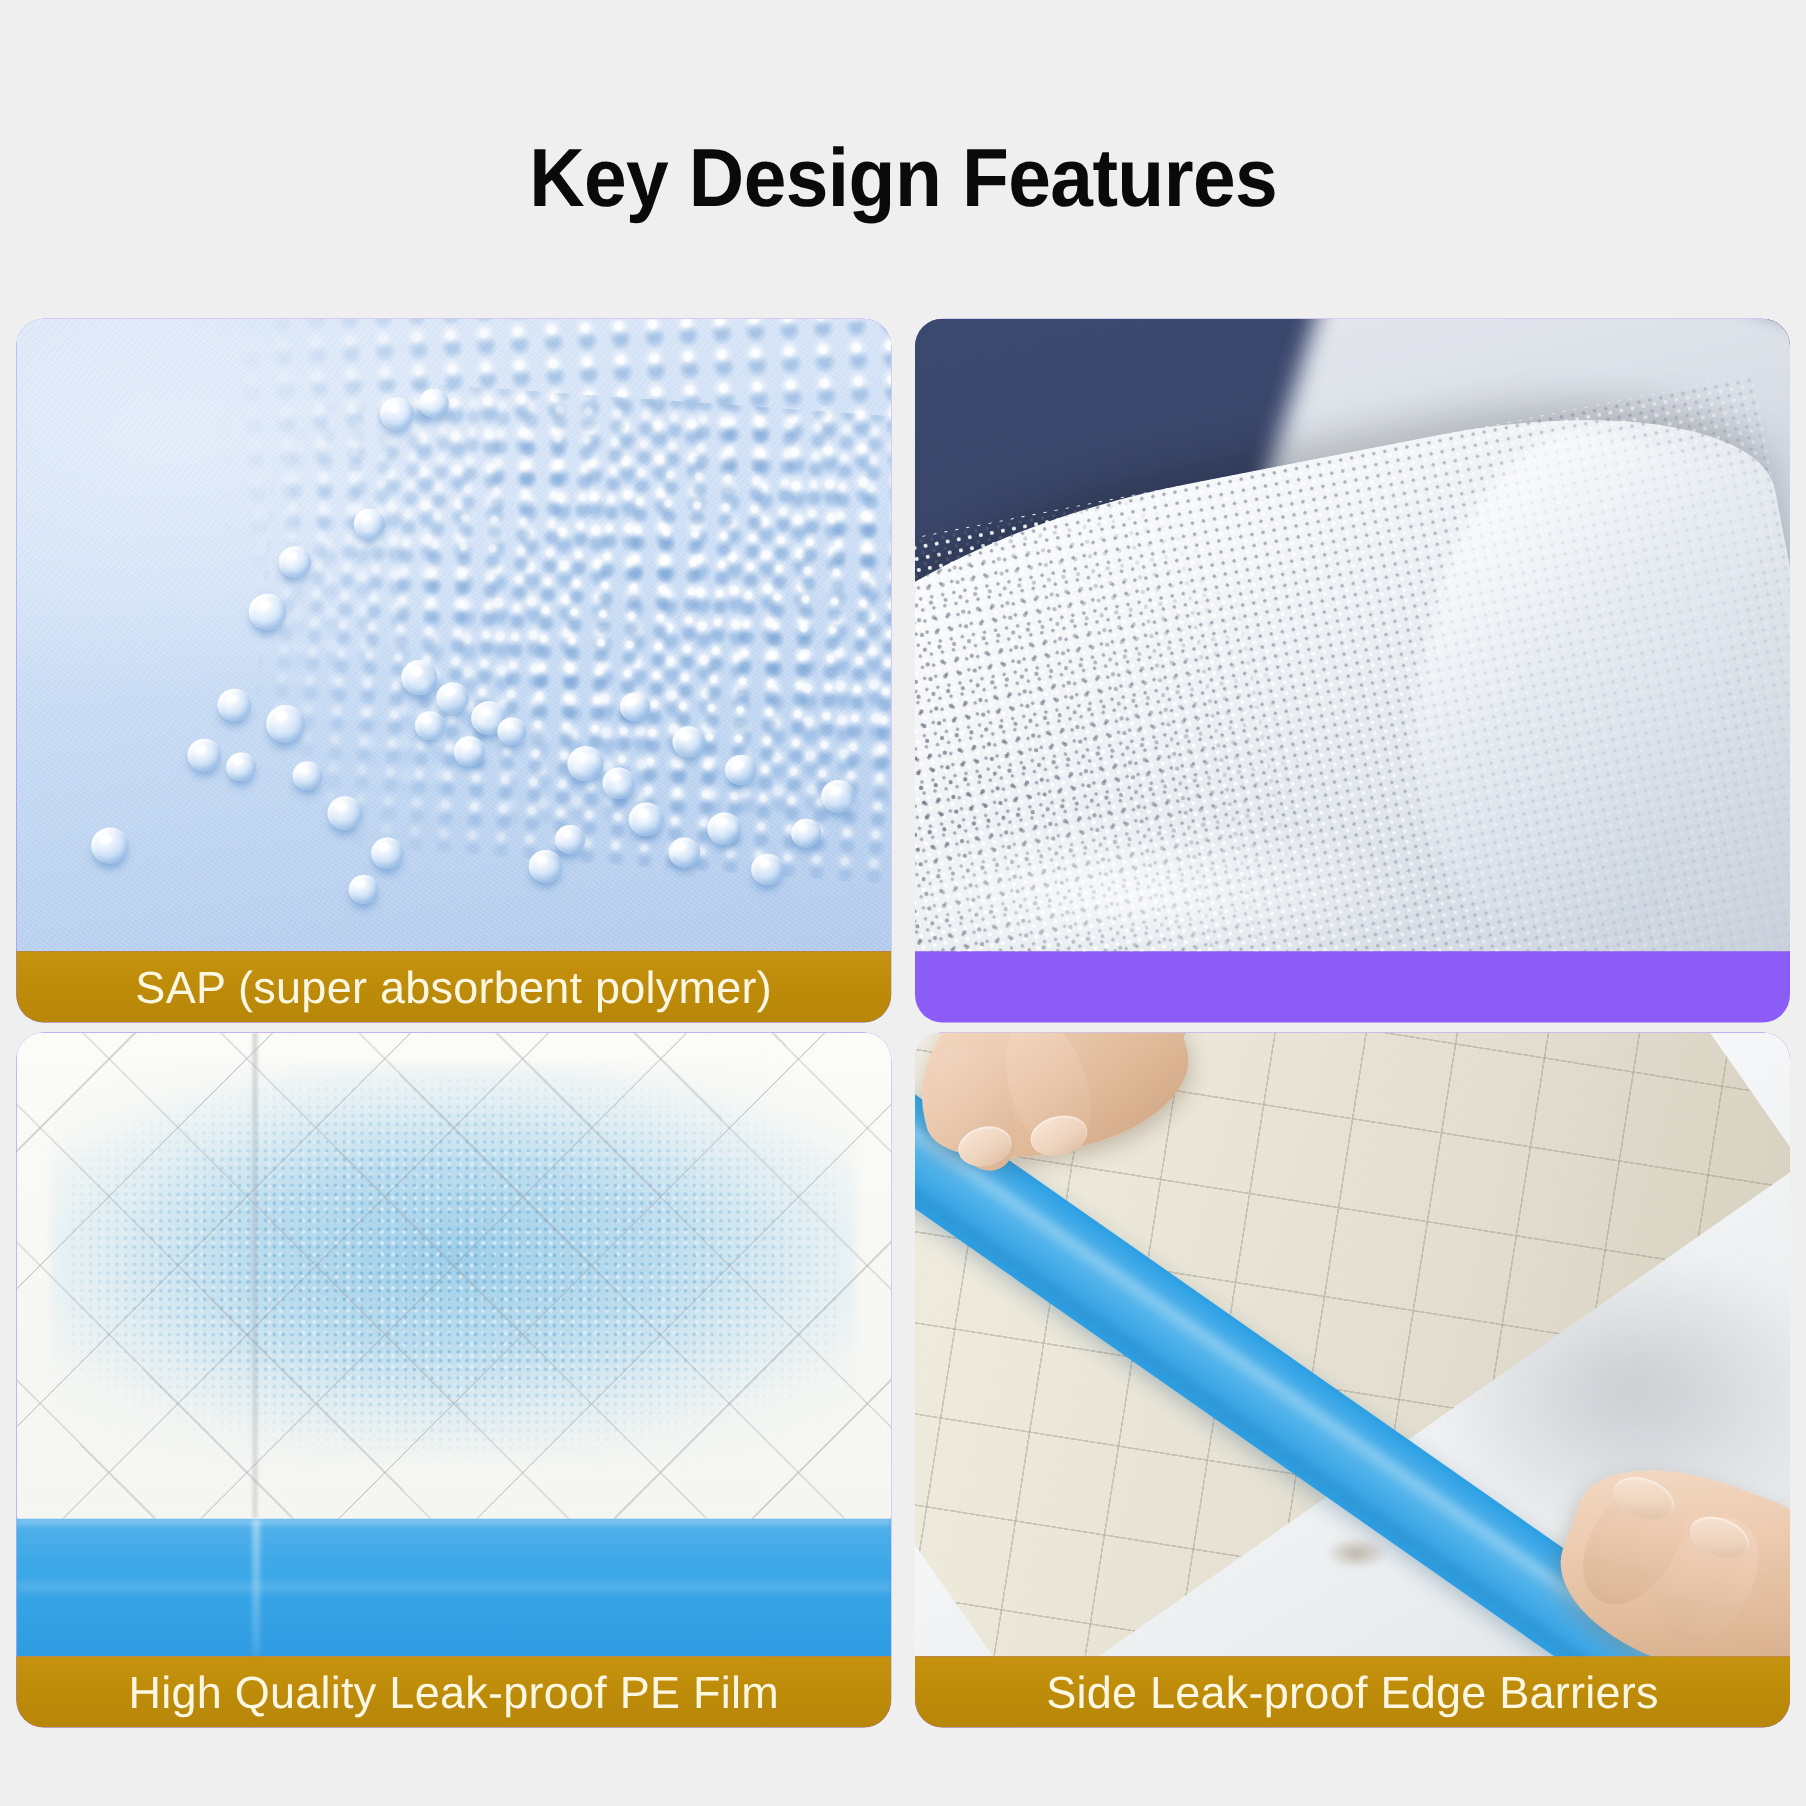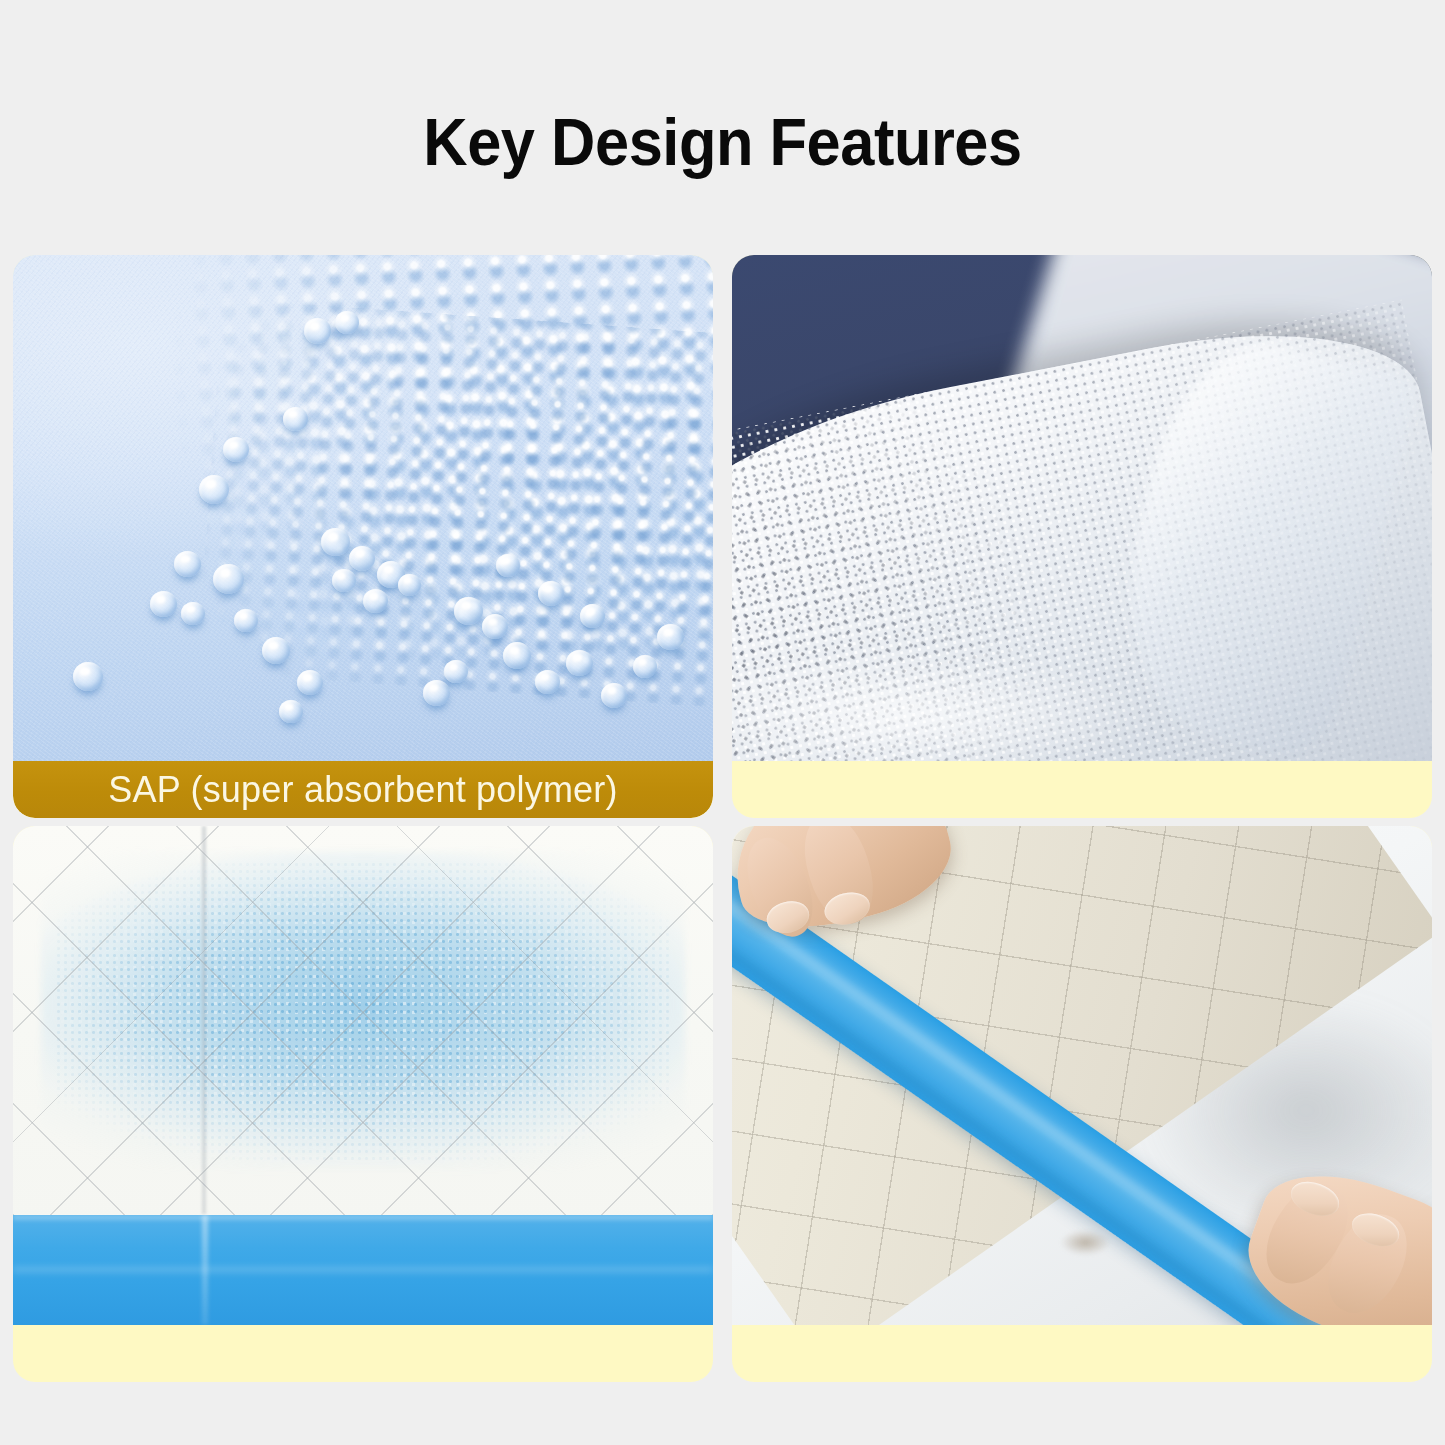--- a/index.html
+++ b/index.html
@@ -34,21 +34,21 @@
     grid-template-columns:700px 700px;
     grid-template-rows:563px 556px;
     column-gap:19px;
     row-gap:8px;
   }
 
   .card{
     position:relative;
     border-radius:22px;
     overflow:hidden;
-    background:#fef9c3;
+    background:#8b5cf6;
   }
 
   .photo{
     position:absolute;
     inset:0 0 57px 0;
     overflow:hidden;
   }
 
   .caption-bar{
     position:absolute;
@@ -412,20 +412,23 @@
       <div class="pe-core"></div>
       <div class="pe-core-speckle"></div>
       <div class="pe-quilt"></div>
       <div class="pe-crease"></div>
       <div class="pe-film">
         <div class="pe-film-top"></div>
         <div class="pe-film-crease"></div>
         <div class="pe-film-crease2"></div>
       </div>
     </div>
+    <div class="caption-bar">
+      <span class="caption-text">High Quality Leak-proof PE Film</span>
+    </div>
   </div>
 
   <div class="card">
     <div class="photo">
       <div class="eb-bg"></div>
       <div class="eb-shadow"></div>
 
       <div class="eb-pad">
         <div class="eb-pad-quilt"></div>
       </div>
@@ -444,15 +447,18 @@
         <div class="nail" style="left:36%; top:80%; width:21%; height:22%;"></div>
       </div>
 
       <div class="hand hand-bot">
         <div class="finger" style="left:8%;  top:10%; width:30%; height:72%; transform:rotate(11deg);"></div>
         <div class="finger" style="left:38%; top:16%; width:30%; height:70%; transform:rotate(8deg);"></div>
         <div class="nail" style="left:10%; top:12%; width:22%; height:21%;"></div>
         <div class="nail" style="left:40%; top:18%; width:22%; height:20%;"></div>
       </div>
     </div>
+    <div class="caption-bar">
+      <span class="caption-text">Side Leak-proof Edge Barriers</span>
+    </div>
   </div>
 
 </div>
 
 </body></html>

